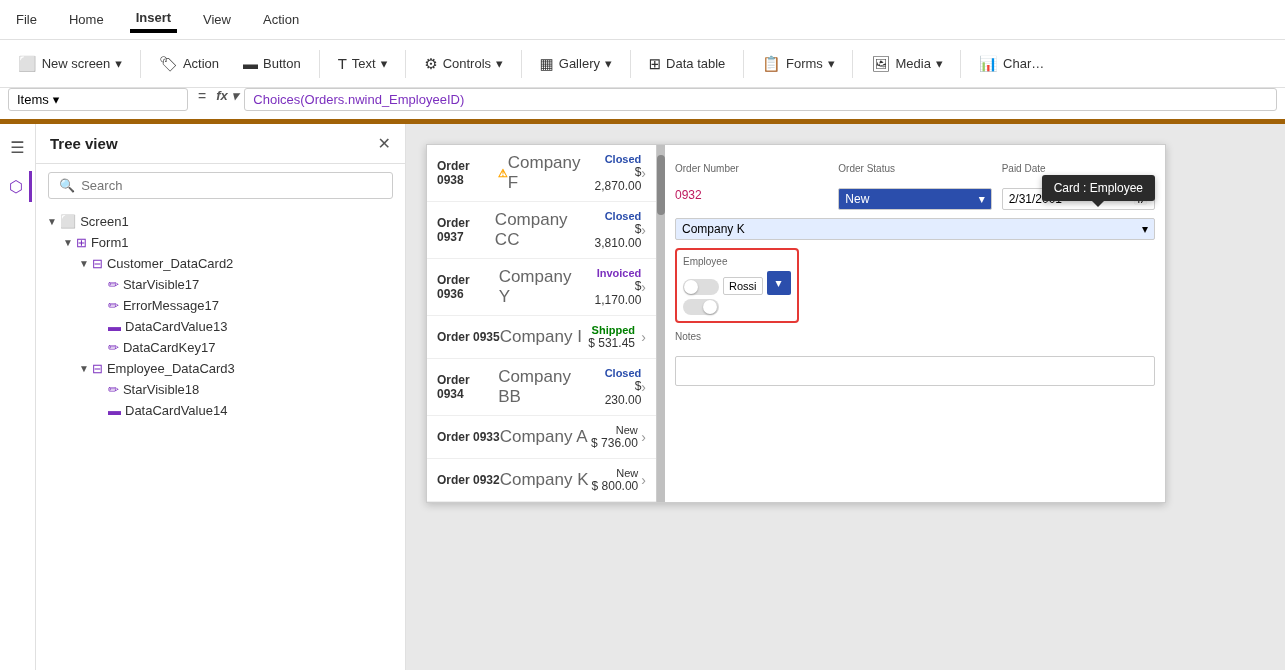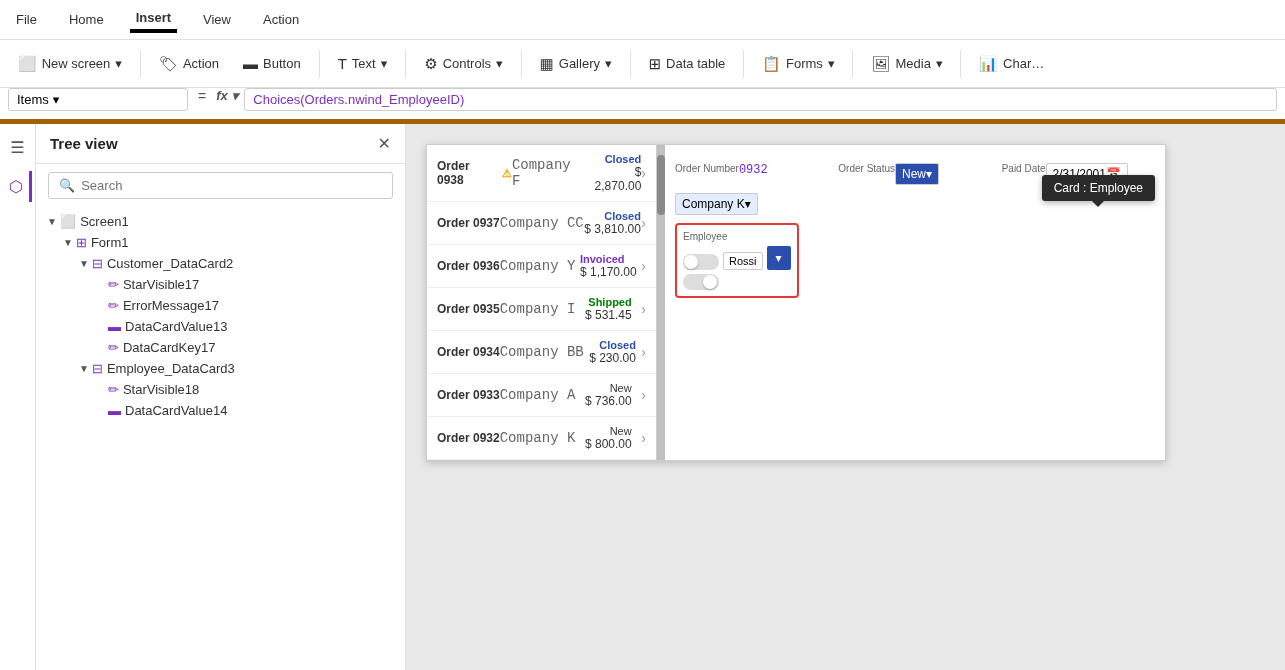--- a/index.html
+++ b/index.html
@@ -113,37 +113,37 @@
     
     .orders-list {
       width: 230px; border-right: 1px solid #ccc; background: #fff; overflow: hidden;
     }
     .order-item {
       display: flex; align-items: center; justify-content: space-between;
       padding: 8px 10px; border-bottom: 1px solid #eee; cursor: pointer;
     }
     .order-info { display: flex; flex-direction: row; }
     .order-num { font-weight: 600; font-size: 12px; color: #333; display: flex; align-items: center; gap: 4px; }
-    .order-company { font-size: 14px; color: #666; font-family: Liberation Mono, monospace; }
+    .order-company { font-size: 17px; color: #666; }
     .order-status-closed { color: #2B4EAC; font-size: 11px; font-weight: 600; }
     .order-status-invoiced { color: #7B2FBE; font-size: 11px; font-weight: 600; }
     .order-status-shipped { color: #008000; font-size: 11px; font-weight: 600; }
     .order-status-new { color: #333; font-size: 11px; }
     .order-amount { font-size: 12px; color: #333; }
     .order-chevron { color: #999; font-size: 14px; }
     .warning-icon { color: #FFA500; font-size: 11px; }
 
     
     .detail-pane {
       flex: 1; padding: 10px; background: #fff; position: relative;
     }
     .detail-row { display: flex; gap: 10px; margin-bottom: 8px; }
-    .detail-field { flex: 1; display: flex; gap: 0; }
+    .detail-field { flex: 1; display: flex; flex-direction: column; gap: 14px; }
     .field-label { font-size: 10px; color: #666; }
-    .field-value { font-size: 12px; color: #6d28d9; font-family: Liberation Mono, monospace; }
+    .field-value { font-size: 12px; color: #be185d; }
     .field-input {
       border: 1px solid #ccc; border-radius: 2px; padding: 3px 6px;
       font-size: 12px; display: flex; align-items: center; justify-content: space-between;
       background: #fff;
     }
     .field-input.blue-bg { background: #2B4EAC; color: white; }
     .field-input.light-blue { background: #E3EDFF; }
     .notes-input {
       border: 1px solid #ccc; border-radius: 2px; padding: 3px 6px;
       font-size: 12px; width: 100%; height: 30px; background: #fff;
@@ -391,21 +391,21 @@
                 <div class="order-amount">$ 3,810.00</div>
               </div>
               <span class="order-chevron">›</span>
             </div>
 
             <div class="order-item">
               <div class="order-info">
                 <span class="order-num">Order 0936</span>
                 <span class="order-company">Company Y</span>
               </div>
-              <div style="">
+              <div style="text-align:right;">
                 <div class="order-status-invoiced">Invoiced</div>
                 <div class="order-amount">$ 1,170.00</div>
               </div>
               <span class="order-chevron">›</span>
             </div>
 
             <div class="order-item">
               <div class="order-info">
                 <span class="order-num">Order 0935</span>
                 <span class="order-company">Company I</span>
@@ -508,18 +508,24 @@
                 <div class="emp-down-btn">▾</div>
               </div>
               <div class="emp-selector-row2">
                 <div class="emp-toggle2">
                   <div class="emp-toggle2-knob"></div>
                 </div>
               </div>
             </div>
           </div>
 
+          <div class="detail-row">
+            <div class="detail-field">
+              <span class="field-label">Notes</span>
+              <input type="text" class="notes-input" style="">
+            </div>
+          </div>
 
         </div>
       </div>
     </div>
   </div>
 </div>
 
 </body></html>

